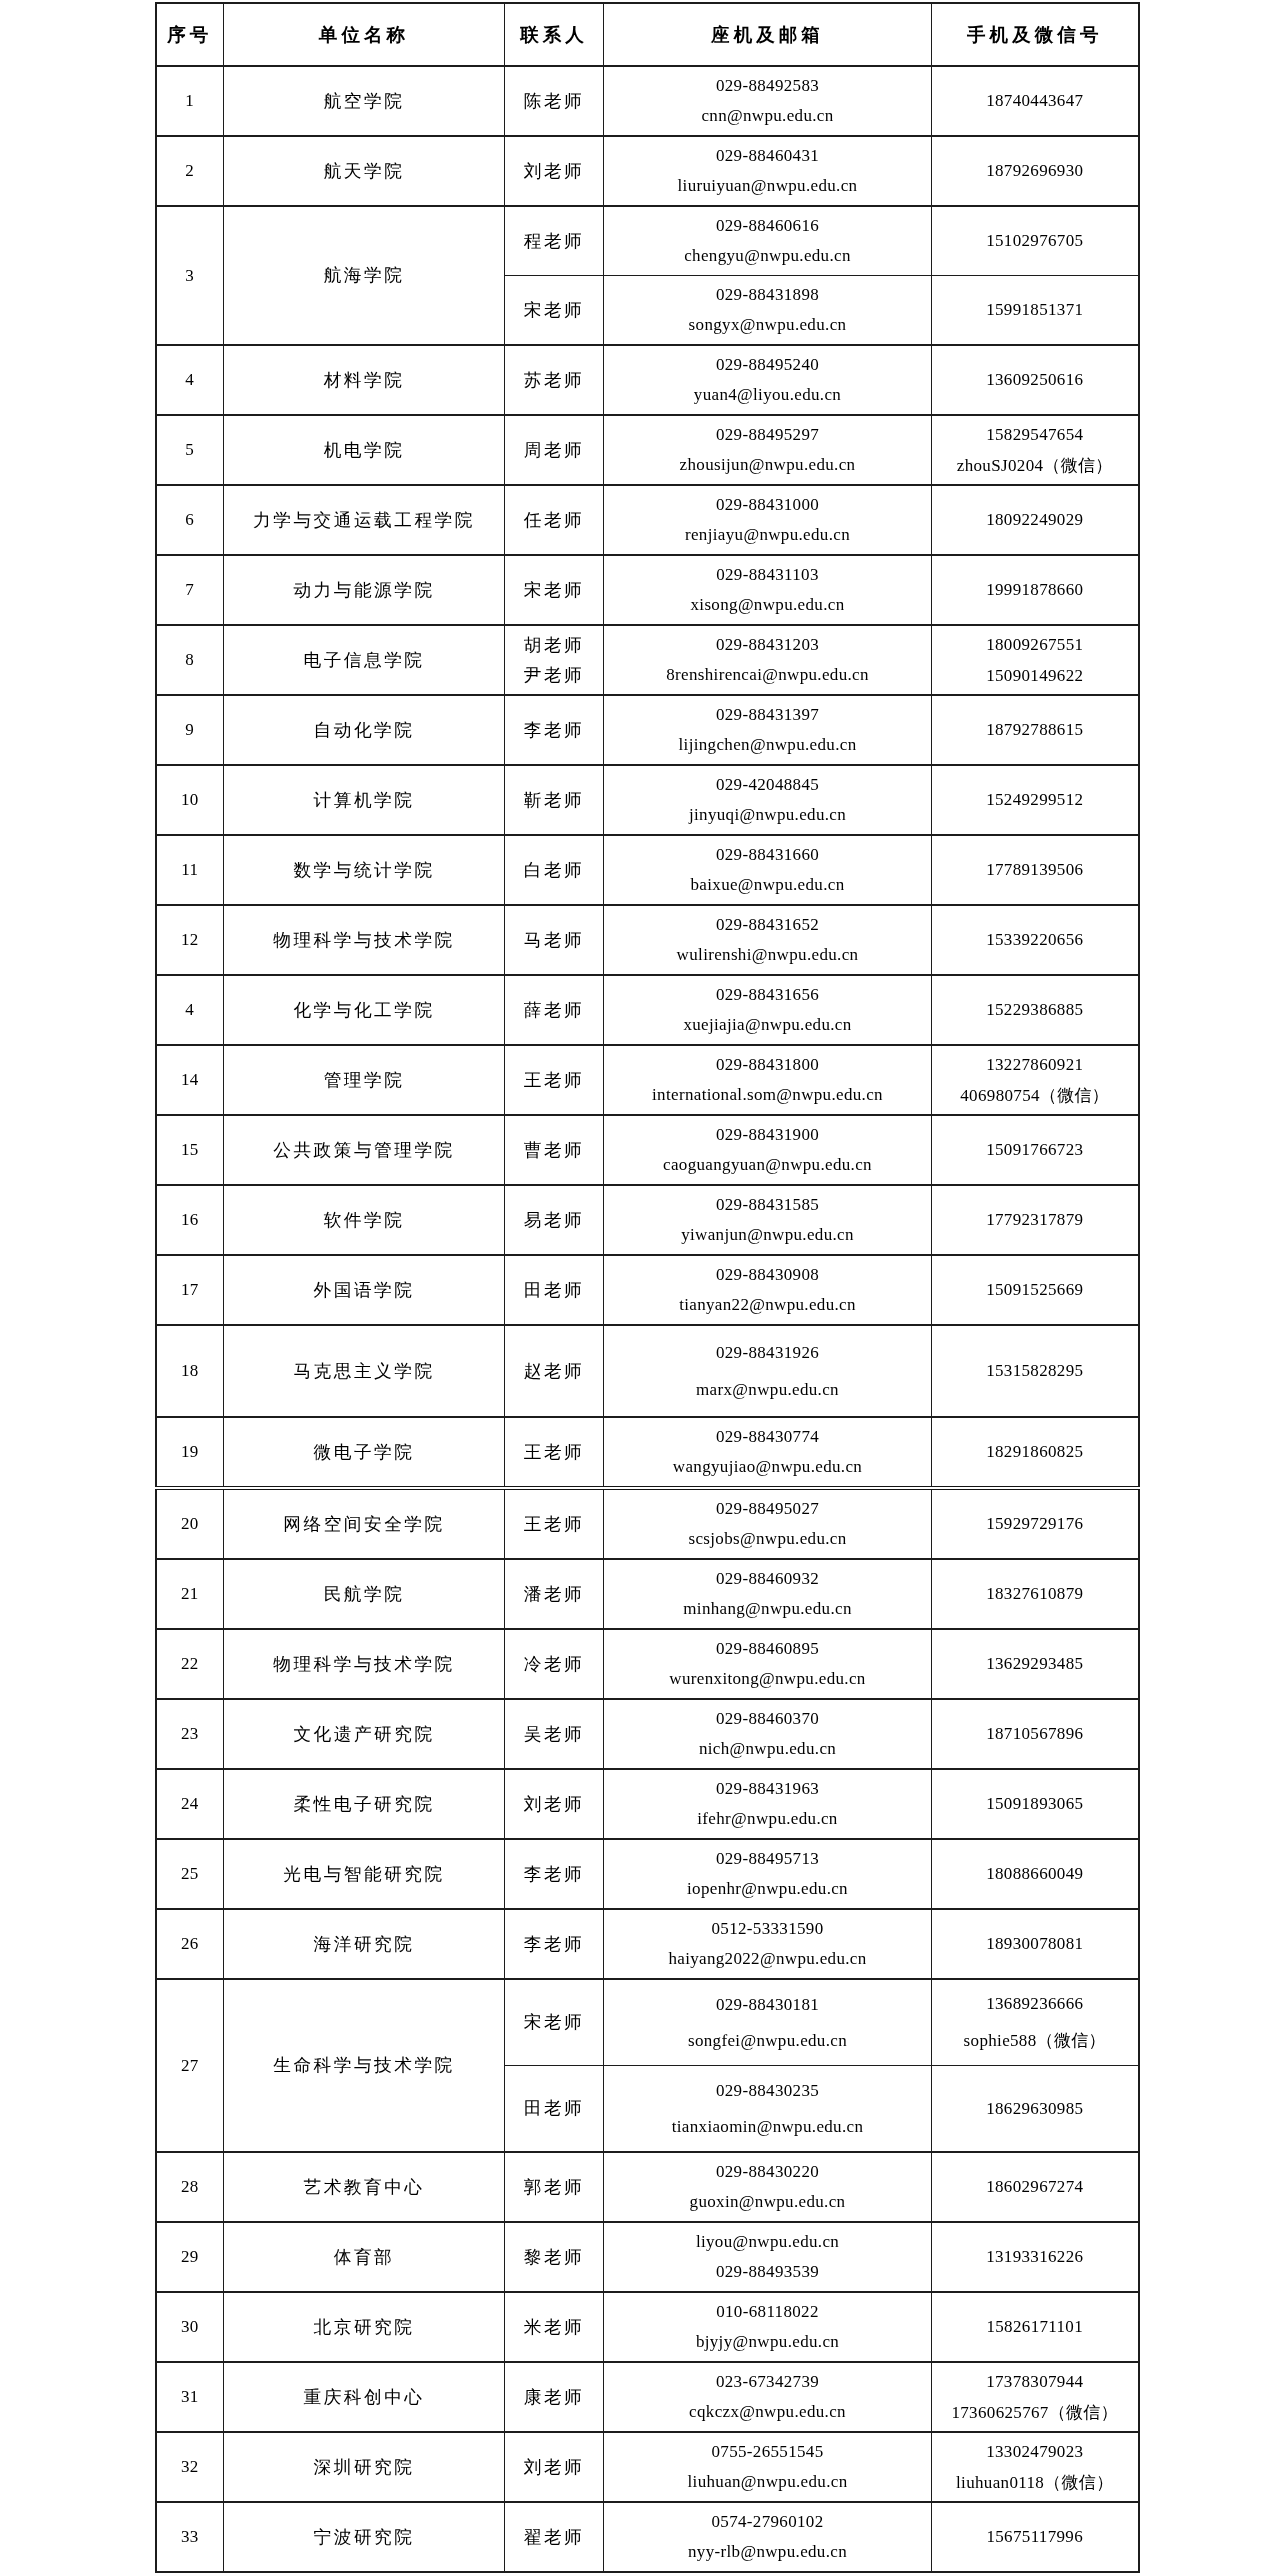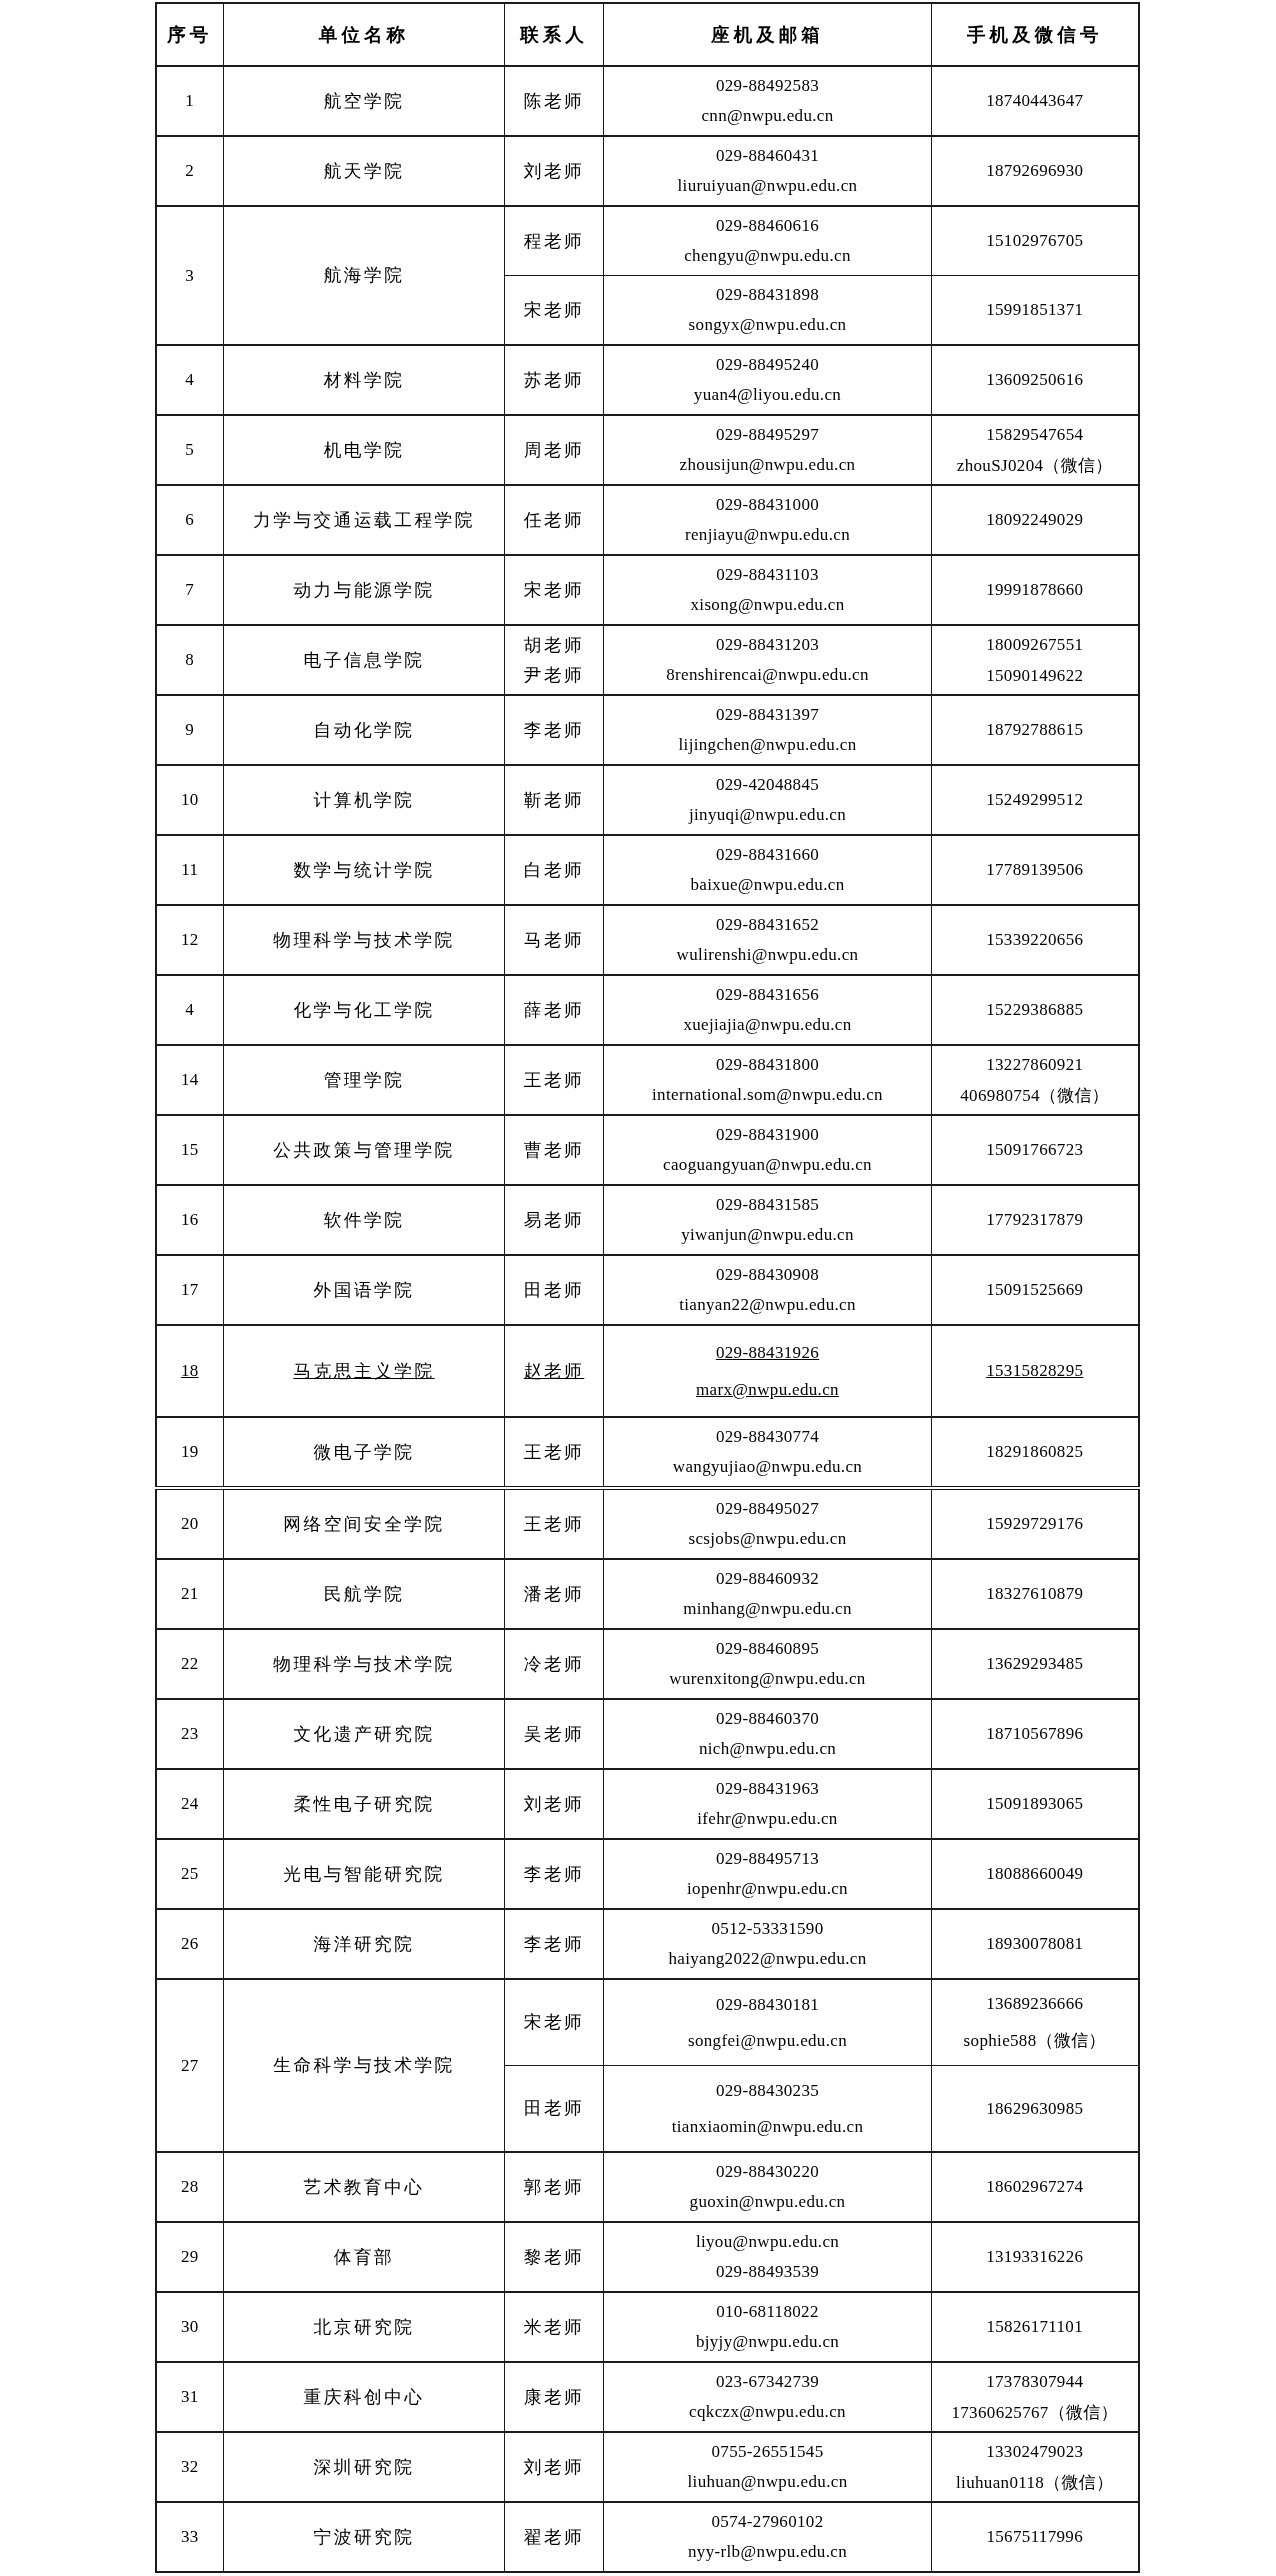--- a/index.html
+++ b/index.html
@@ -38,21 +38,21 @@
   }
   thead th {
     height: 61px;
     font-size: 18.5px;
     font-weight: bold;
     letter-spacing: 0.22em;
     text-align: center;
     border-bottom: 2.4px solid #1c1c1c;
   }
   tr.h-std td  { height: 68px; }
-  tr.h-tall td { height: 90px; text-decoration: underline; }
+  tr.h-tall td { height: 90px; }
   tr.h-sub  td { height: 85px; font-family: Liberation Serif, serif; }
   tr.main > td { border-top: 2.4px solid #1c1c1c; }
   tr.pb   > td { border-top: 4.8px double #141414; }
   .cell {
     display: flex;
     flex-direction: column;
     justify-content: space-evenly;
     align-items: center;
     height: 100%;
     text-align: center;

